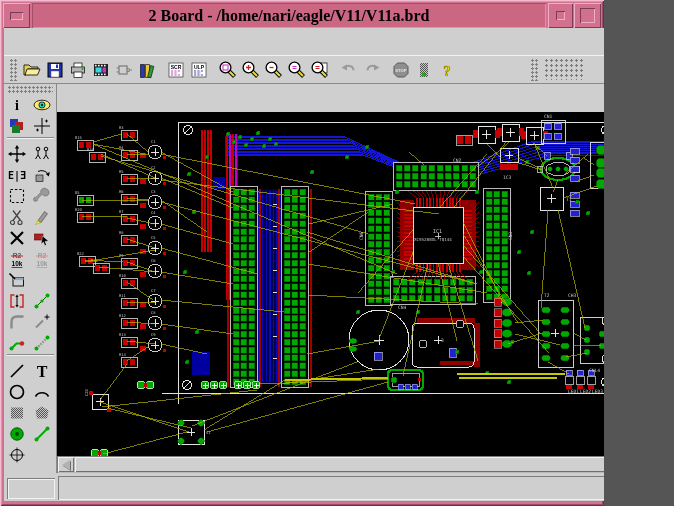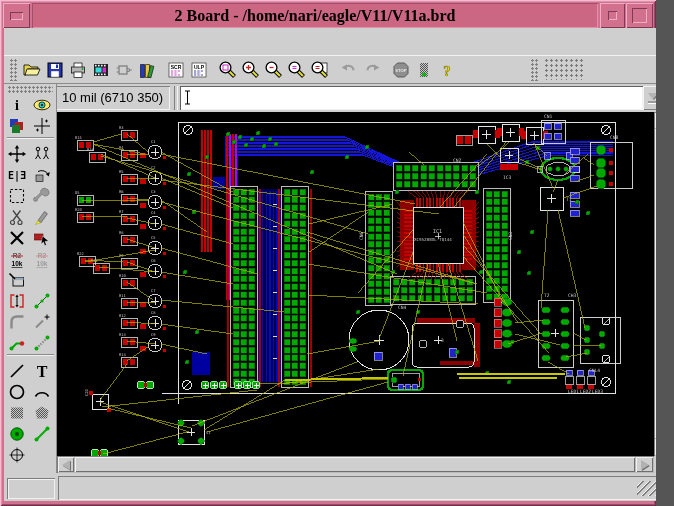--- a/index.html
+++ b/index.html
@@ -1,17 +1,17 @@
 <!DOCTYPE html>
 <html><head>
 <meta charset="utf-8">
 <style>
   html,body{margin:0;padding:0;background:#555;}
   *{box-sizing:border-box;}
-  .win{position:relative;width:656px;height:506px;background:#d1718e;overflow:hidden;
+  .win{position:relative;width:604px;height:506px;background:#d1718e;overflow:hidden;
        font-family:"Liberation Sans",sans-serif;
        box-shadow:inset 1px 1px 0 #f3bcd0, inset -1px -1px 0 #6e2f48,
                   inset 2px 2px 0 #e391ac, inset -2px -2px 0 #93behind;}
   .win{box-shadow:inset 1px 1px 0 #f3bcd0, inset -1px -1px 0 #6e2f48,
                   inset 2px 2px 0 #e391ac, inset -2px -2px 0 #9a4a6a;}
   
   .titlebar{position:absolute;left:3px;top:3px;right:3px;height:25px;display:flex;}
   .tbtn{height:25px;background:#d1718e;position:relative;
         box-shadow:inset 1px 1px 0 #efaec6, inset -1px -1px 0 #7e3b58;}
   .tbtn .g{position:absolute;background:#d1718e;
@@ -249,34 +249,20 @@
         <div class="ticon">
           <svg width="20" height="20" viewBox="0 0 20 20">
             <text x="10" y="15.5" font-size="15" font-weight="bold" text-anchor="middle" fill="#dd0" stroke="#870" stroke-width=".6" font-family="Liberation Serif,serif">?</text>
           </svg>
         </div>
         <div style="width: 70px;"></div>
         <div class="grip-v"></div>
         <div class="dotdock"></div>
       </div>
 
-    <div class="parambar">
-      <div class="coordbox">10 mil (6710 350)</div>
-      <div class="psep"></div>
-      <div class="combo">
-        <svg class="caret" viewBox="0 0 7 15">
-          <path d="M1 1 h5 M3.5 1 v13 M1 14 h5" stroke="#000" stroke-width="1" fill="none"></path>
-        </svg>
-        <span></span>
-      </div>
-      <div class="combobtn">
-        <div class="tri"></div>
-        <div class="bar"></div>
-      </div>
-    </div>
 
     <div class="sidebar" id="sidebar">
         <div class="grip-h"></div>
         <div class="srow">
           <div class="scell">
             <svg width="20" height="20" viewBox="0 0 20 20">
               <text x="10" y="15" font-size="14" font-weight="bold" text-anchor="middle" fill="#000" font-family="Liberation Serif,serif">i</text>
             </svg>
           </div>
           <div class="scell">

